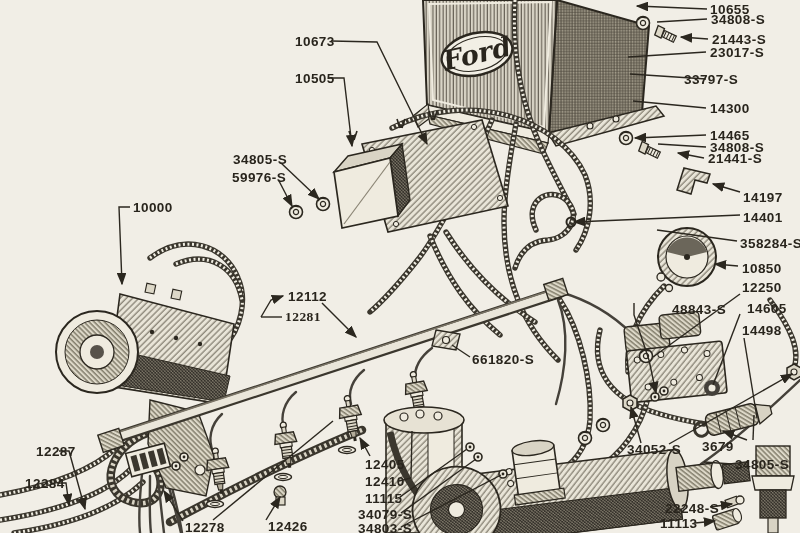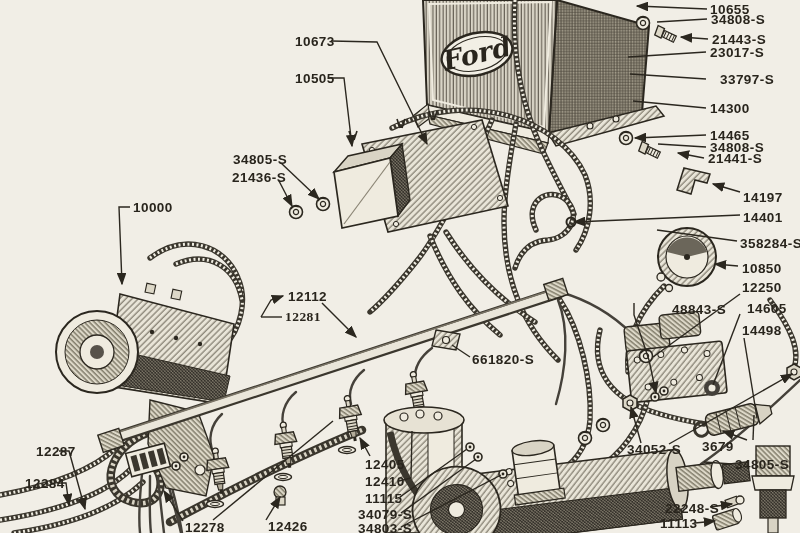--- a/index.html
+++ b/index.html
@@ -383,39 +383,39 @@
       <polyline points="732,464 704,462" class="leader"></polyline>
       <polyline points="710,507 732,504" class="leader" marker-end="url(#arw)"></polyline>
       <polyline points="695,523 715,521" class="leader" marker-end="url(#arw)"></polyline>
     </svg>
 
 <div id="labels">
       <div class="plabel" style="left: 710px; top: 9px;">10655</div>
       <div class="plabel" style="left: 711px; top: 19px;">34808-S</div>
       <div class="plabel" style="left: 712px; top: 39px;">21443-S</div>
       <div class="plabel" style="left: 710px; top: 52px;">23017-S</div>
-      <div class="plabel" style="left: 720px; top: 79px;">33797-S</div>
+      <div class="plabel" style="left: 684px; top: 79px;">33797-S</div>
       <div class="plabel" style="left: 710px; top: 108px;">14300</div>
       <div class="plabel" style="left: 710px; top: 135px;">14465</div>
       <div class="plabel" style="left: 710px; top: 147px;">34808-S</div>
       <div class="plabel" style="left: 708px; top: 158px;">21441-S</div>
       <div class="plabel" style="left: 743px; top: 197px;">14197</div>
       <div class="plabel" style="left: 743px; top: 217px;">14401</div>
       <div class="plabel" style="left: 740px; top: 243px;">358284-S</div>
       <div class="plabel" style="left: 742px; top: 268px;">10850</div>
       <div class="plabel" style="left: 742px; top: 287px;">12250</div>
       <div class="plabel" style="left: 747px; top: 308px;">14605</div>
       <div class="plabel" style="left: 742px; top: 330px;">14498</div>
       <div class="plabel" style="left: 638px; top: 309px; margin-left: 34px;">48843-S</div>
       <div class="plabel" style="left: 288px; top: 296px;">12112</div>
       <div class="plabel" style="left: 285px; top: 317px; font-family: Liberation Serif, serif;">12281</div>
       <div class="plabel" style="left: 472px; top: 359px;">661820-S</div>
       <div class="plabel" style="left: 133px; top: 207px;">10000</div>
       <div class="plabel" style="left: 233px; top: 159px;">34805-S</div>
-      <div class="plabel" style="left: 232px; top: 177px;">21436-S</div>
+      <div class="plabel" style="left: 232px; top: 177px;">59976-S</div>
       <div class="plabel" style="left: 295px; top: 41px;">10673</div>
       <div class="plabel" style="left: 295px; top: 78px;">10505</div>
       <div class="plabel" style="left: 25px; top: 451px; margin-left: 11px;">12287</div>
       <div class="plabel" style="left: 25px; top: 483px;">12284</div>
       <div class="plabel" style="left: 185px; top: 527px;">12278</div>
       <div class="plabel" style="left: 268px; top: 526px;">12426</div>
       <div class="plabel" style="left: 365px; top: 464px;">12405</div>
       <div class="plabel" style="left: 365px; top: 481px;">12410</div>
       <div class="plabel" style="left: 365px; top: 498px;">11115</div>
       <div class="plabel" style="left: 358px; top: 514px;">34079-S</div>

